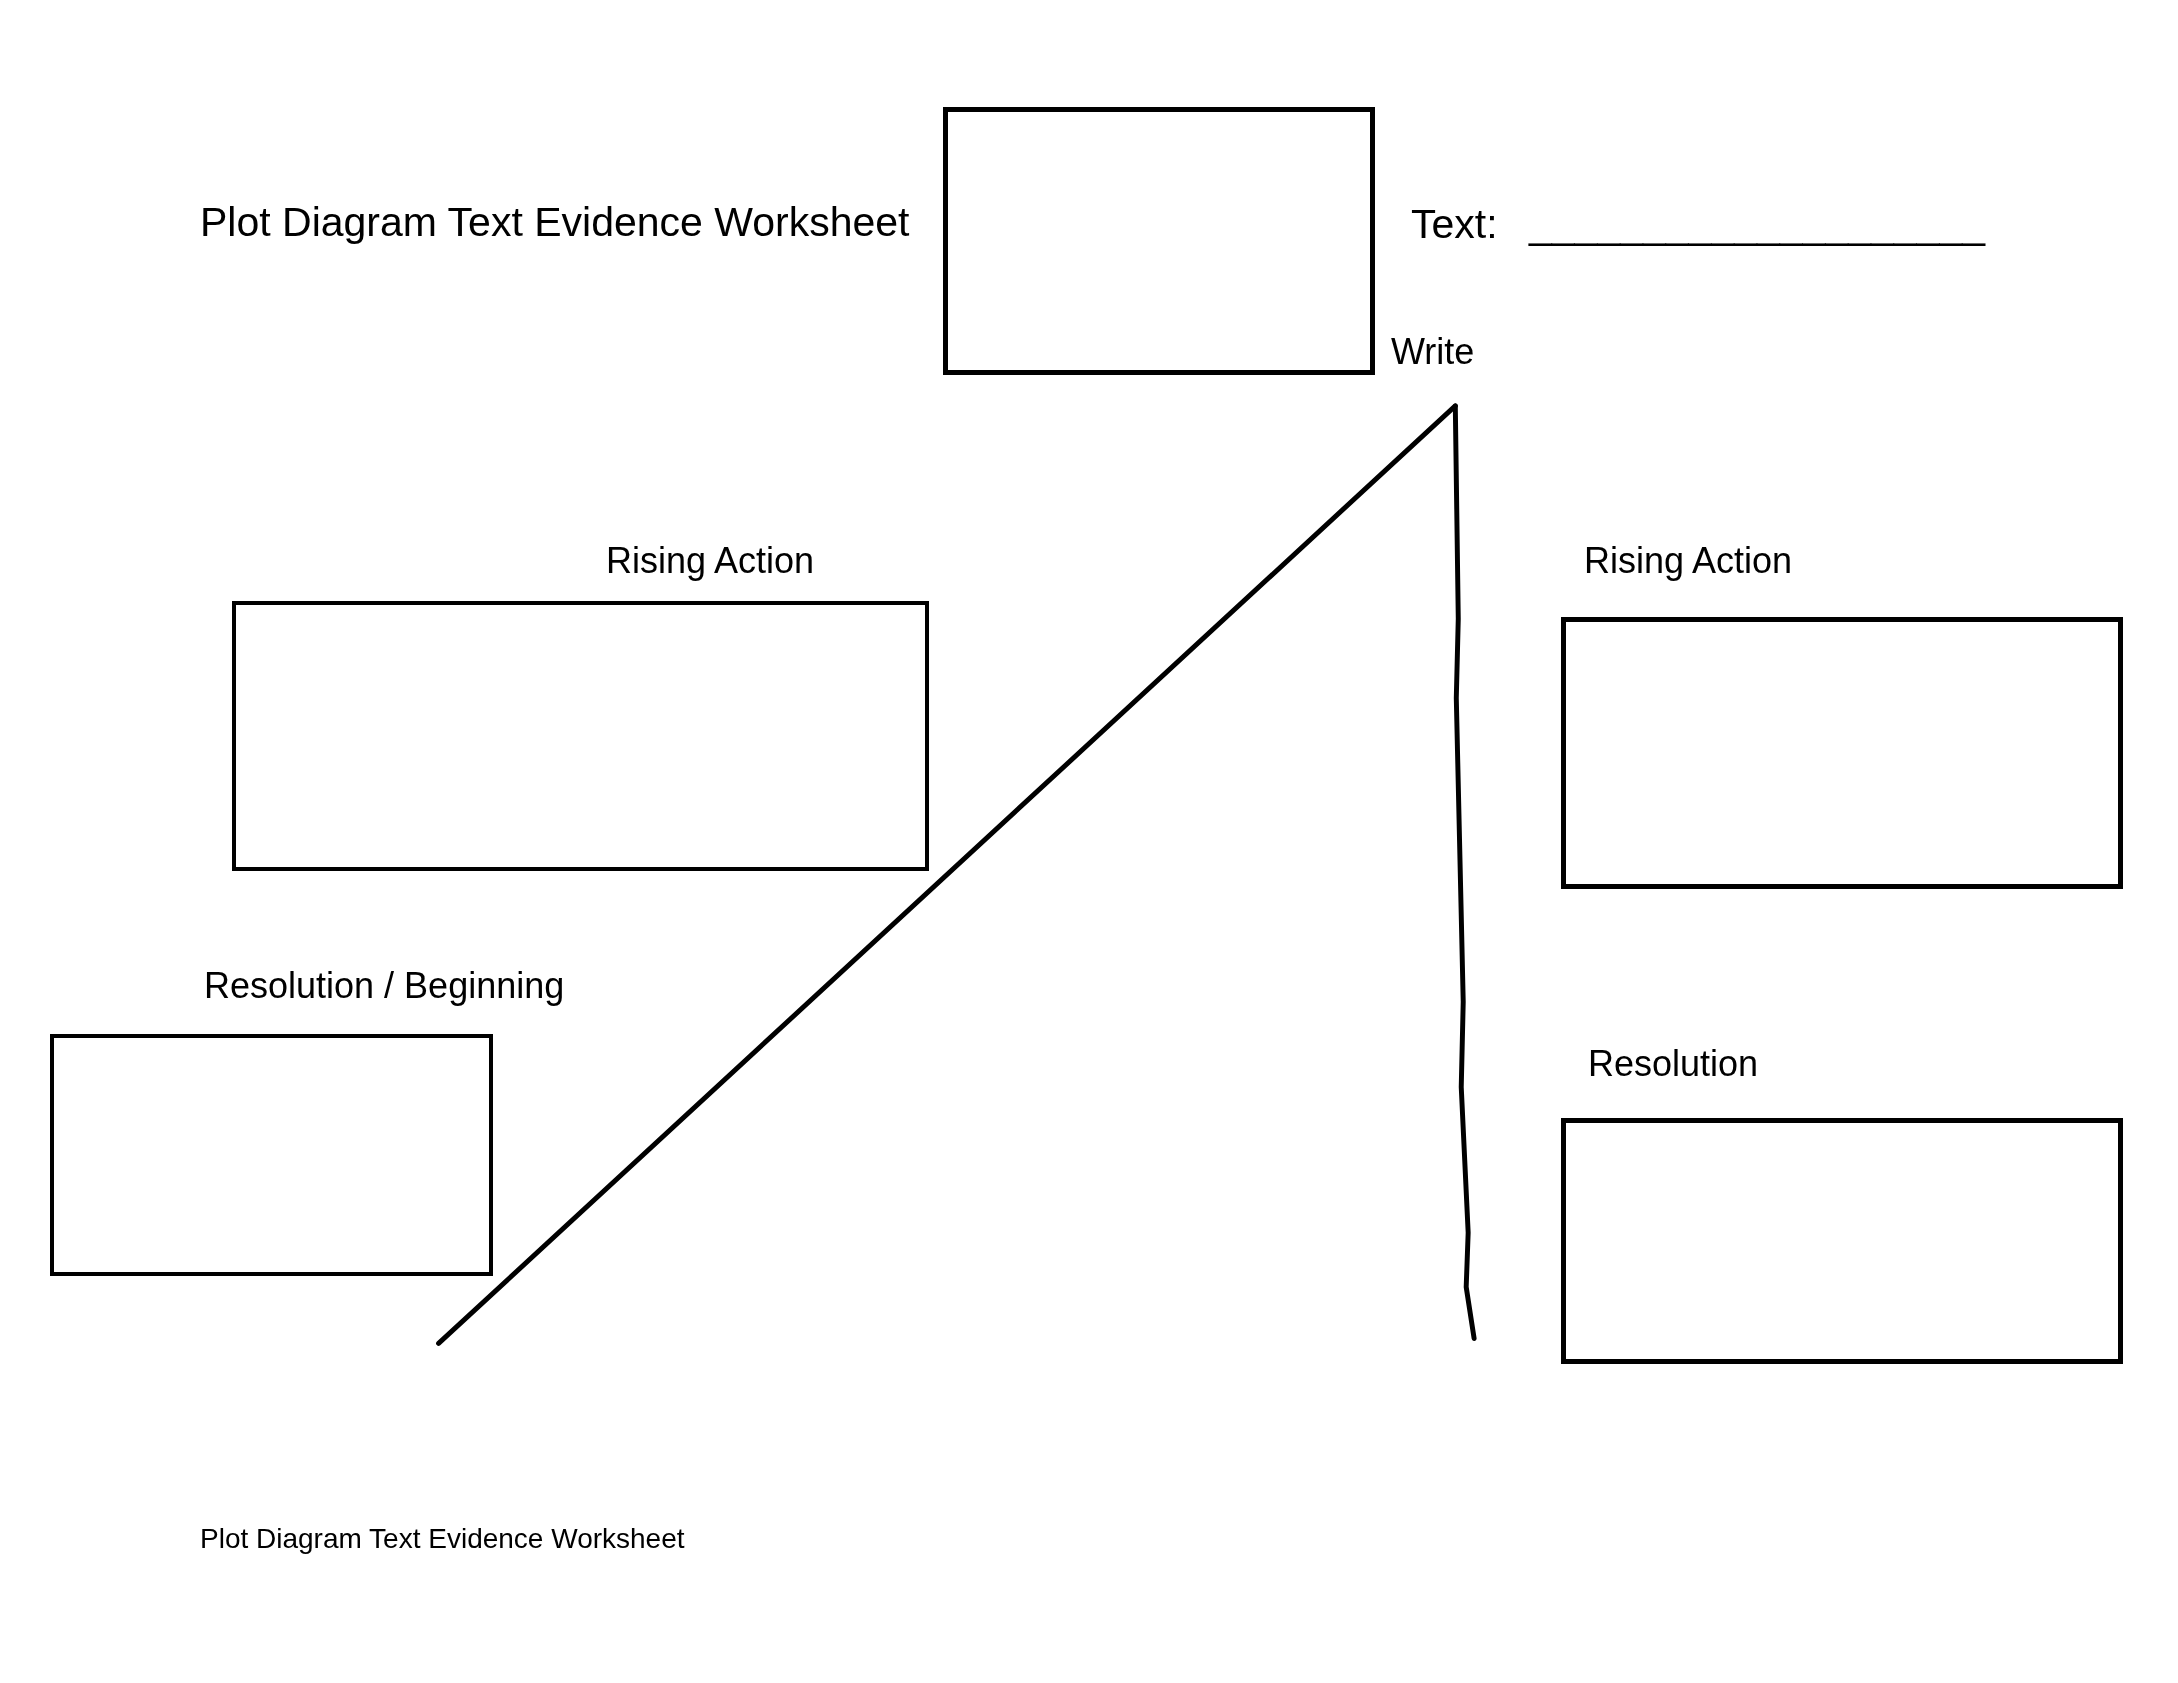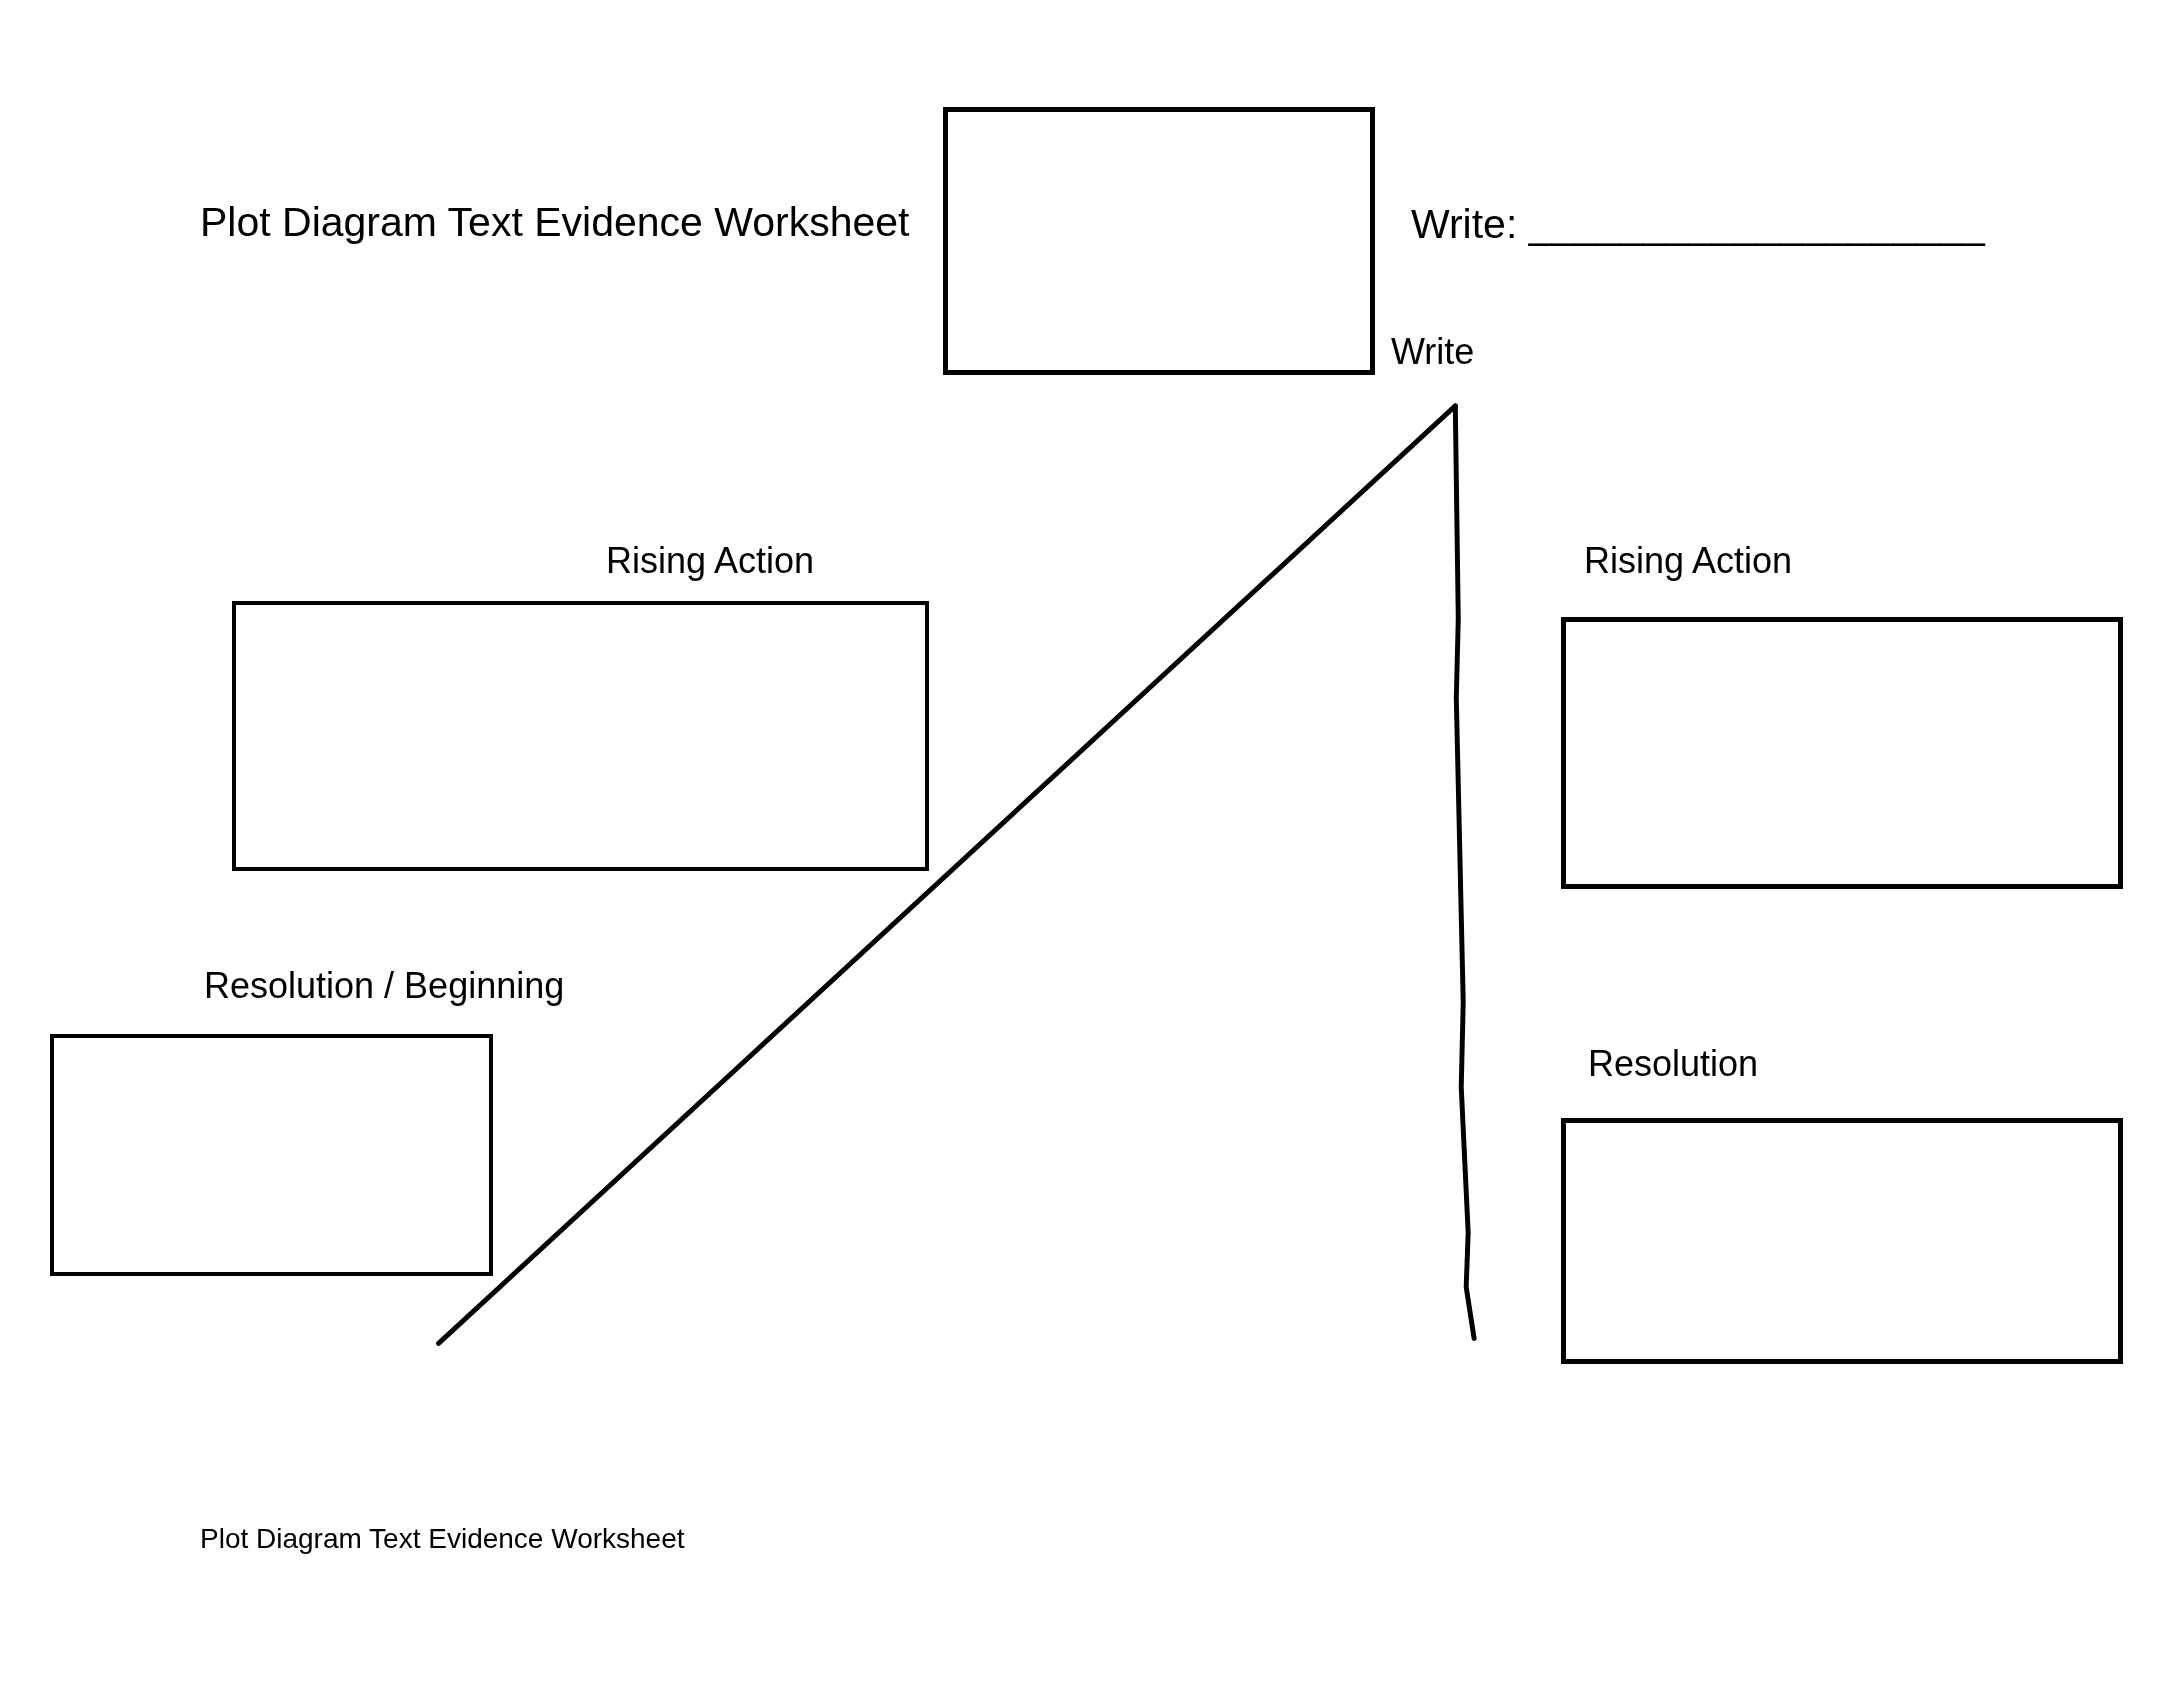--- a/index.html
+++ b/index.html
@@ -21,21 +21,21 @@
   .title {
     font-size: 41px;
     line-height: 1.15;
     white-space: nowrap;
   }
   .name-row {
     font-size: 41px;
     line-height: 1.15;
     white-space: nowrap;
   }
-  .name-blank { letter-spacing: 0; }
+  .name-blank { letter-spacing: 0; margin-left: 20px; }
   .directions {
     font-size: 30px;
     font-weight: bold;
     line-height: 50px;
     white-space: nowrap;
   }
   .section-label {
     font-size: 36px;
     line-height: 1.1;
     white-space: nowrap;
@@ -62,21 +62,21 @@
   }
 </style>
 </head>
 <body>
 
 <div class="page">
 
   <div class="abs title" style="left:200px; top:199px;">Plot Diagram Text Evidence Worksheet</div>
 
   <div class="abs name-row" style="left:1411px; top:201px;">
-    <span>Write:</span>
+    <span>Text:</span>
     <span class="name-blank">____________________</span>
   </div>
 
 
   <svg class="plot-lines" viewBox="0 0 2200 1700">
     <polyline points="443,1357 1470,410" fill="none" stroke="#000000" stroke-width="5" stroke-linecap="round" stroke-linejoin="round"></polyline>
     <polyline points="1470,410 1473,625 1471,705 1478,1012 1476,1098 1483,1245 1481,1300 1489,1352" fill="none" stroke="#000000" stroke-width="5" stroke-linecap="round" stroke-linejoin="round"></polyline>
   </svg>
 
   <div class="abs answer-box bw5" style="left:943px; top:107px; width:432px; height:268px;"></div>

